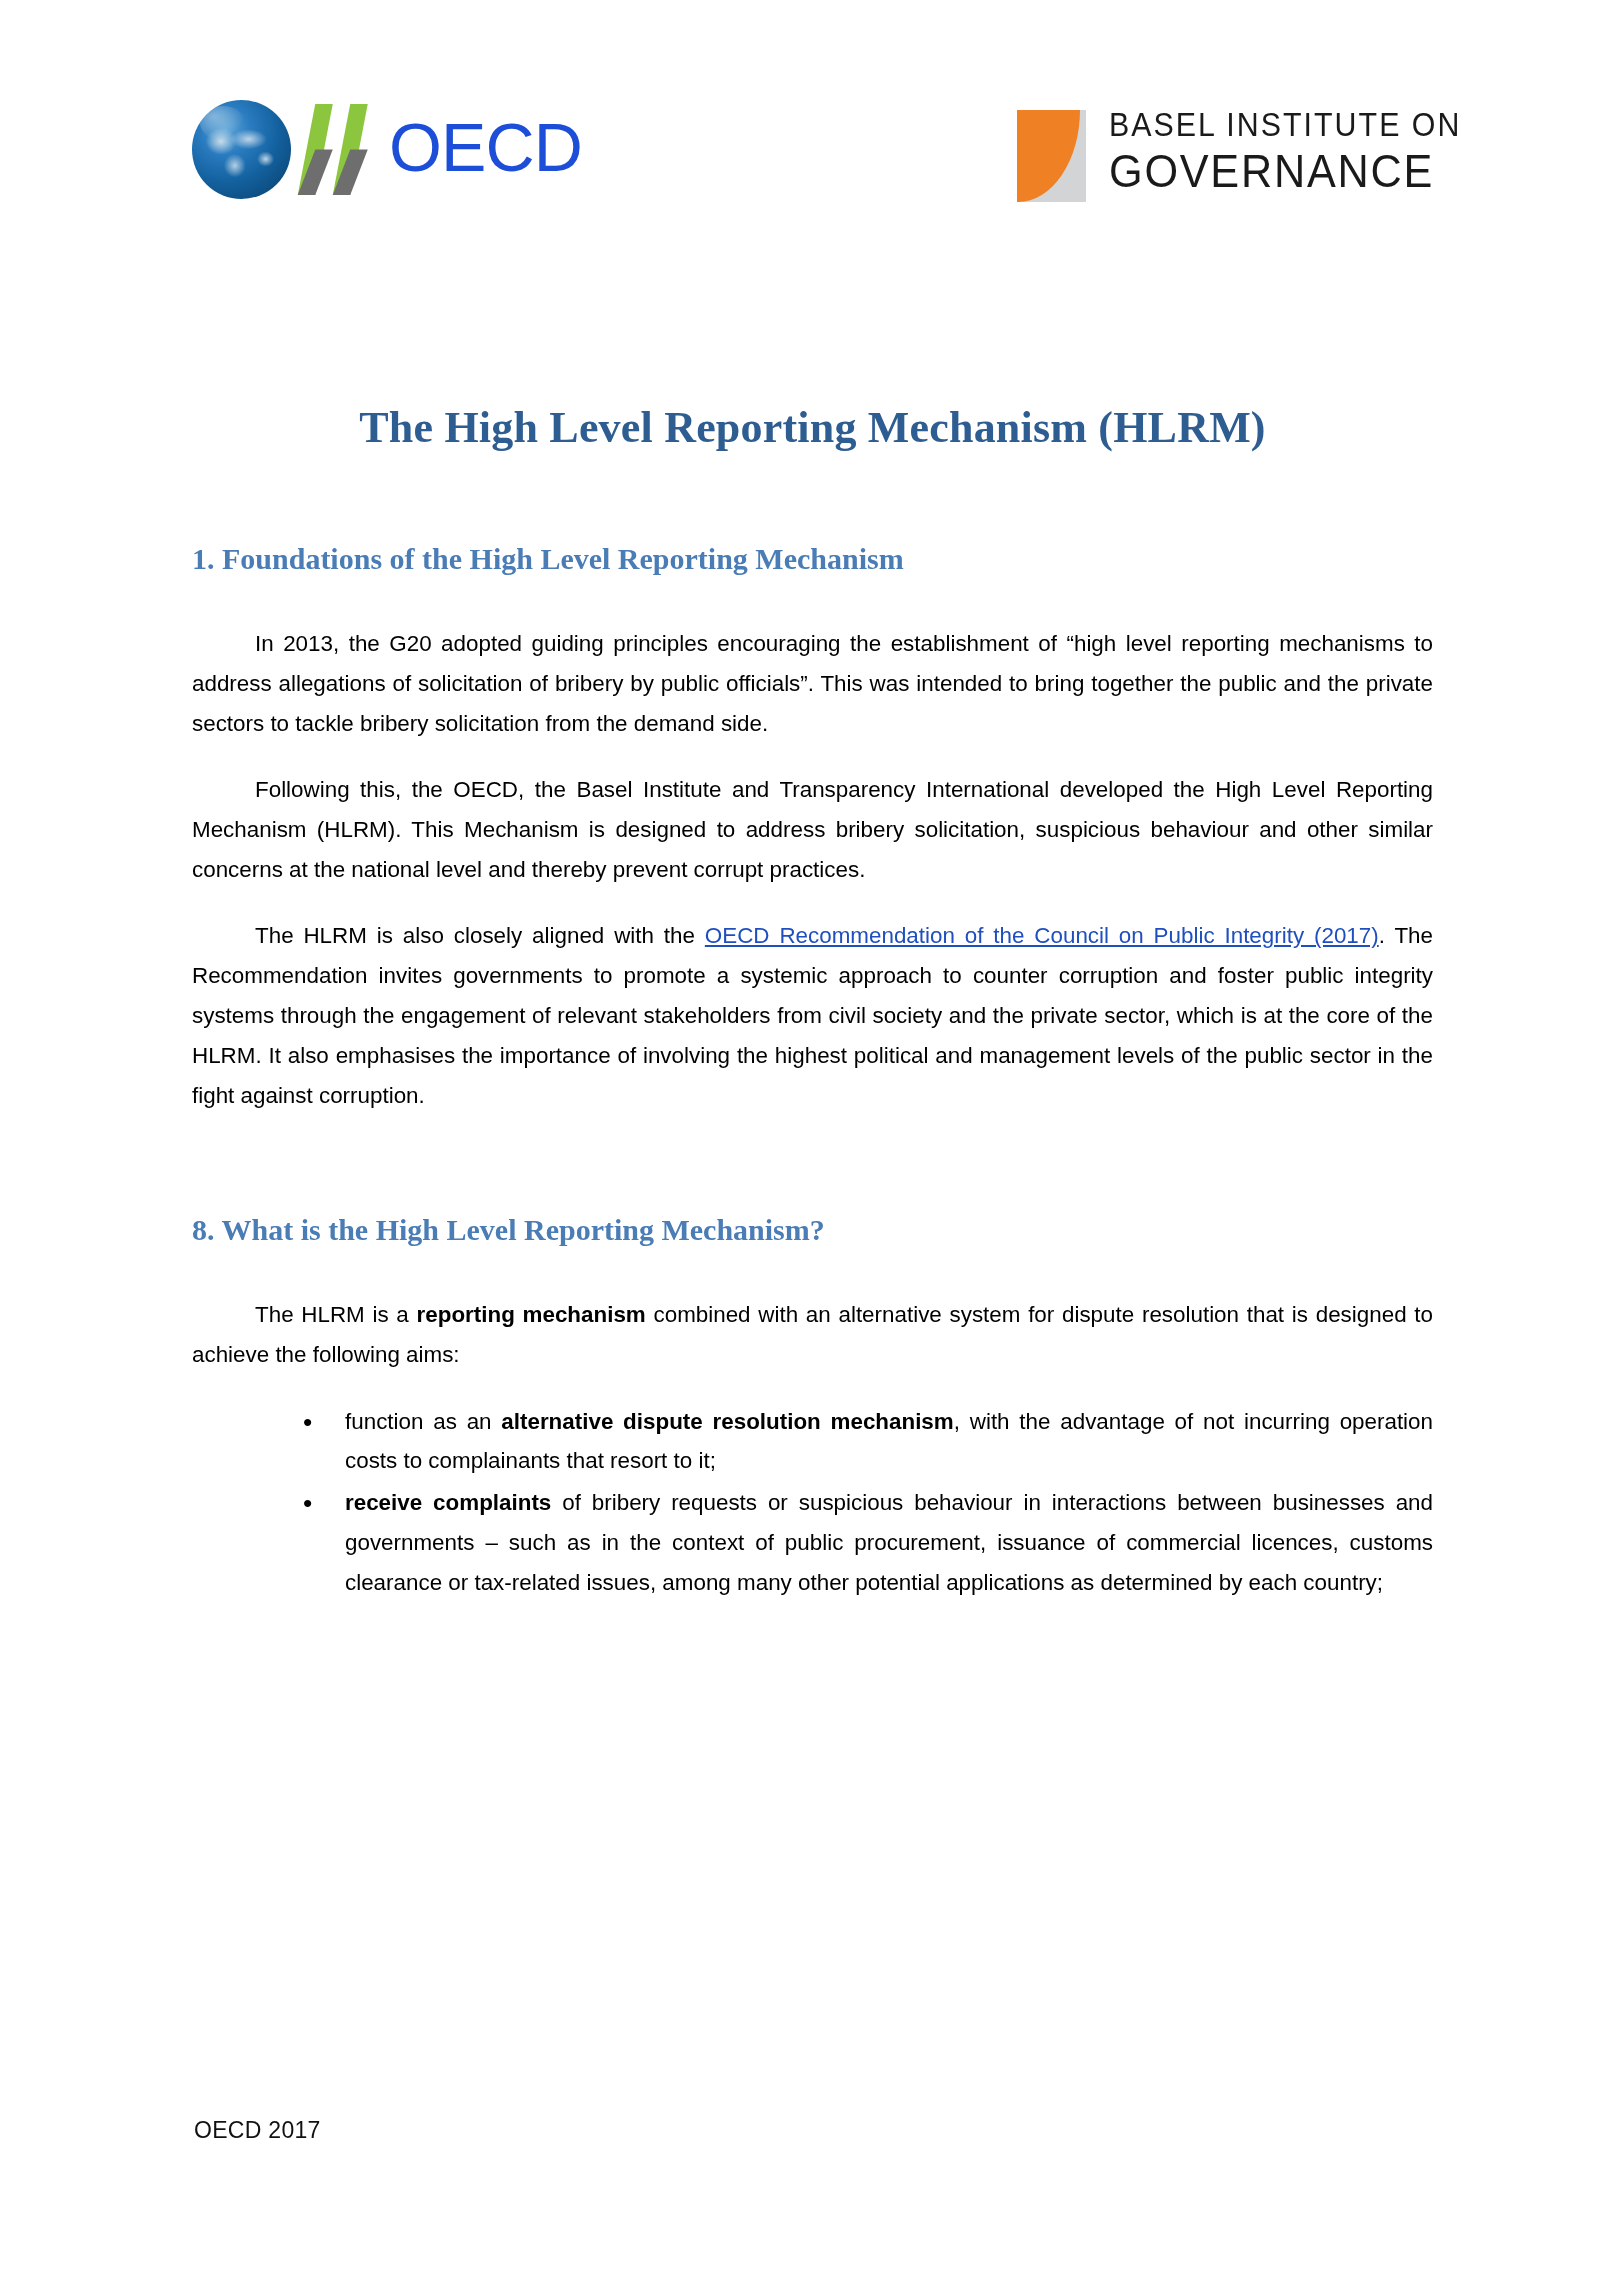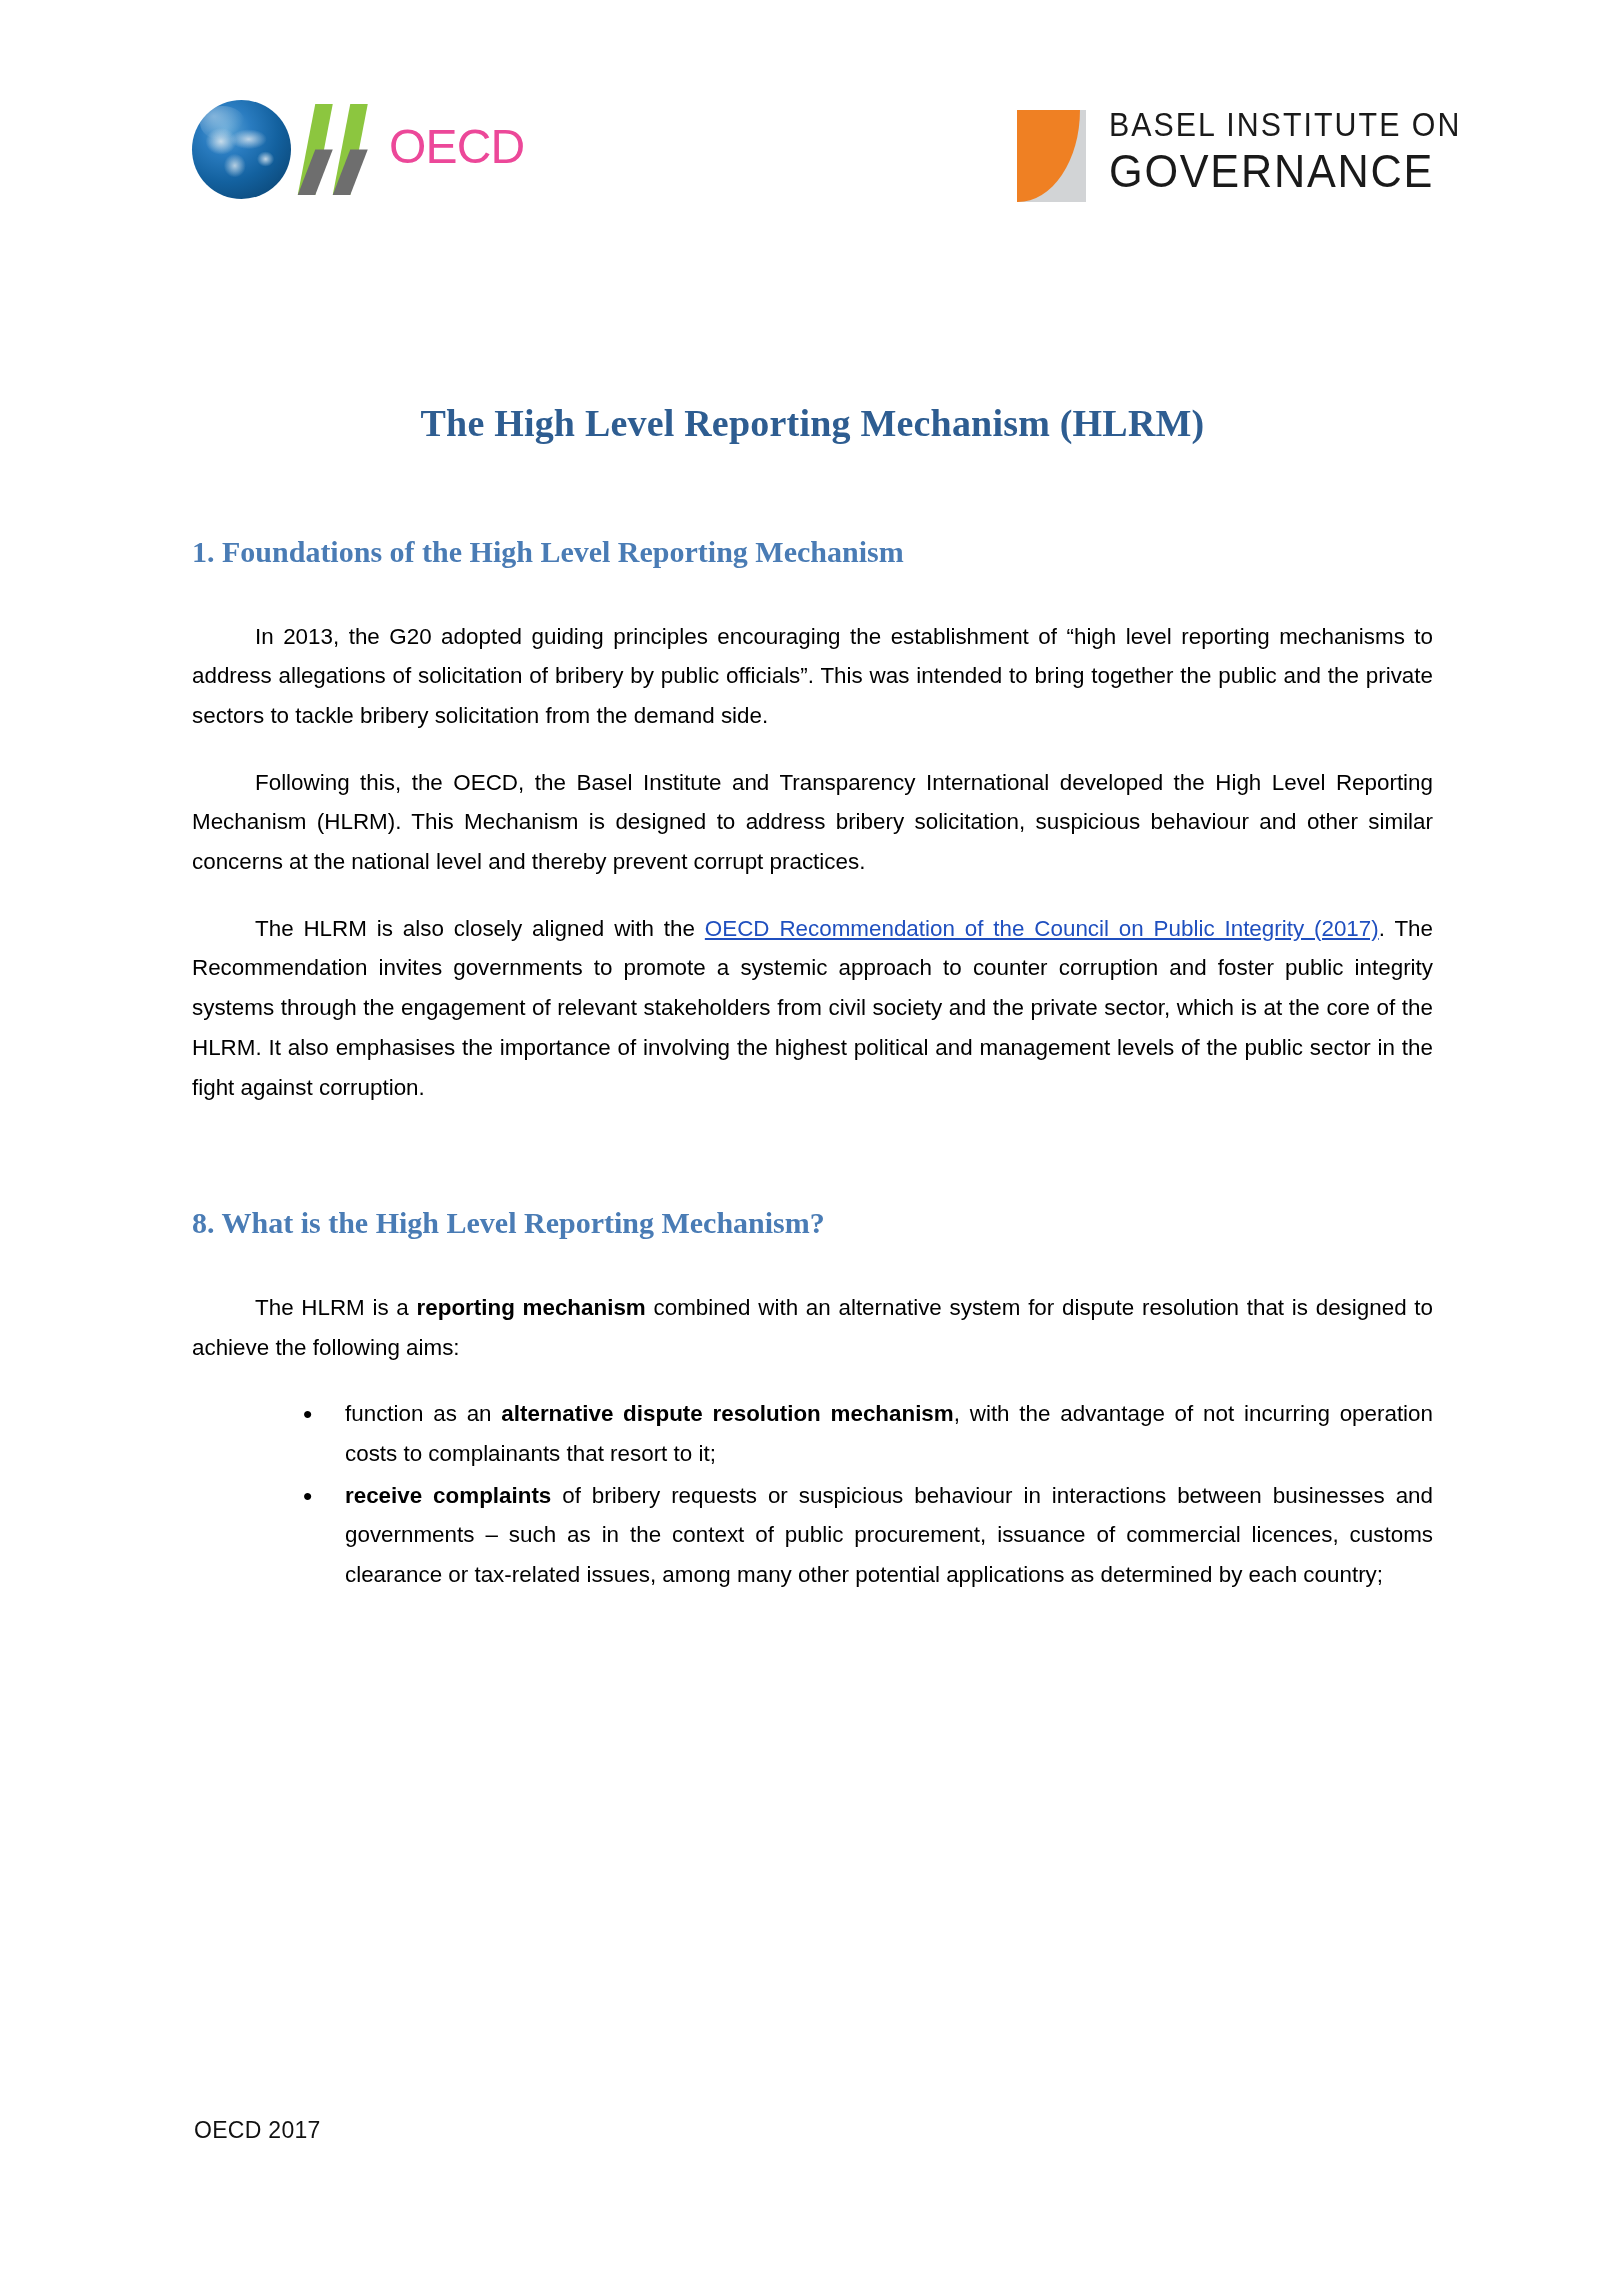--- a/index.html
+++ b/index.html
@@ -79,24 +79,24 @@
 
   .chevrons {
     width: 84px;
     height: 99px;
     margin-left: 5.3px;
     flex: 0 0 auto;
   }
 
   .oecd-word {
     font-family: "Liberation Sans", sans-serif;
-    font-size: 48px;
+    font-size: 68px;
     font-weight: 400;
     letter-spacing: -0.9px;
-    color: #ec4899;
+    color: #1d4ed8;
     margin-left: 8.8px;
     line-height: 1;
     padding-bottom: 5.3px;
   }
 
   .basel-logo {
     position: absolute;
     left: 993px;
     top: 60px;
     display: flex;
@@ -158,21 +158,21 @@
     position: absolute;
     left: 192px;
     top: 400px;
     width: 1241px;
   }
 
   .doc-title {
     text-align: center;
     font-family: "Liberation Serif", serif;
     font-weight: bold;
-    font-size: 38px;
+    font-size: 44px;
     color: #2e5d91;
     line-height: 1.25;
     margin: 0;
     letter-spacing: 0.2px;
   }
   .doc-subtitle {
     text-align: center;
     font-family: "Liberation Serif", serif;
     font-weight: bold;
     font-size: 31px;

